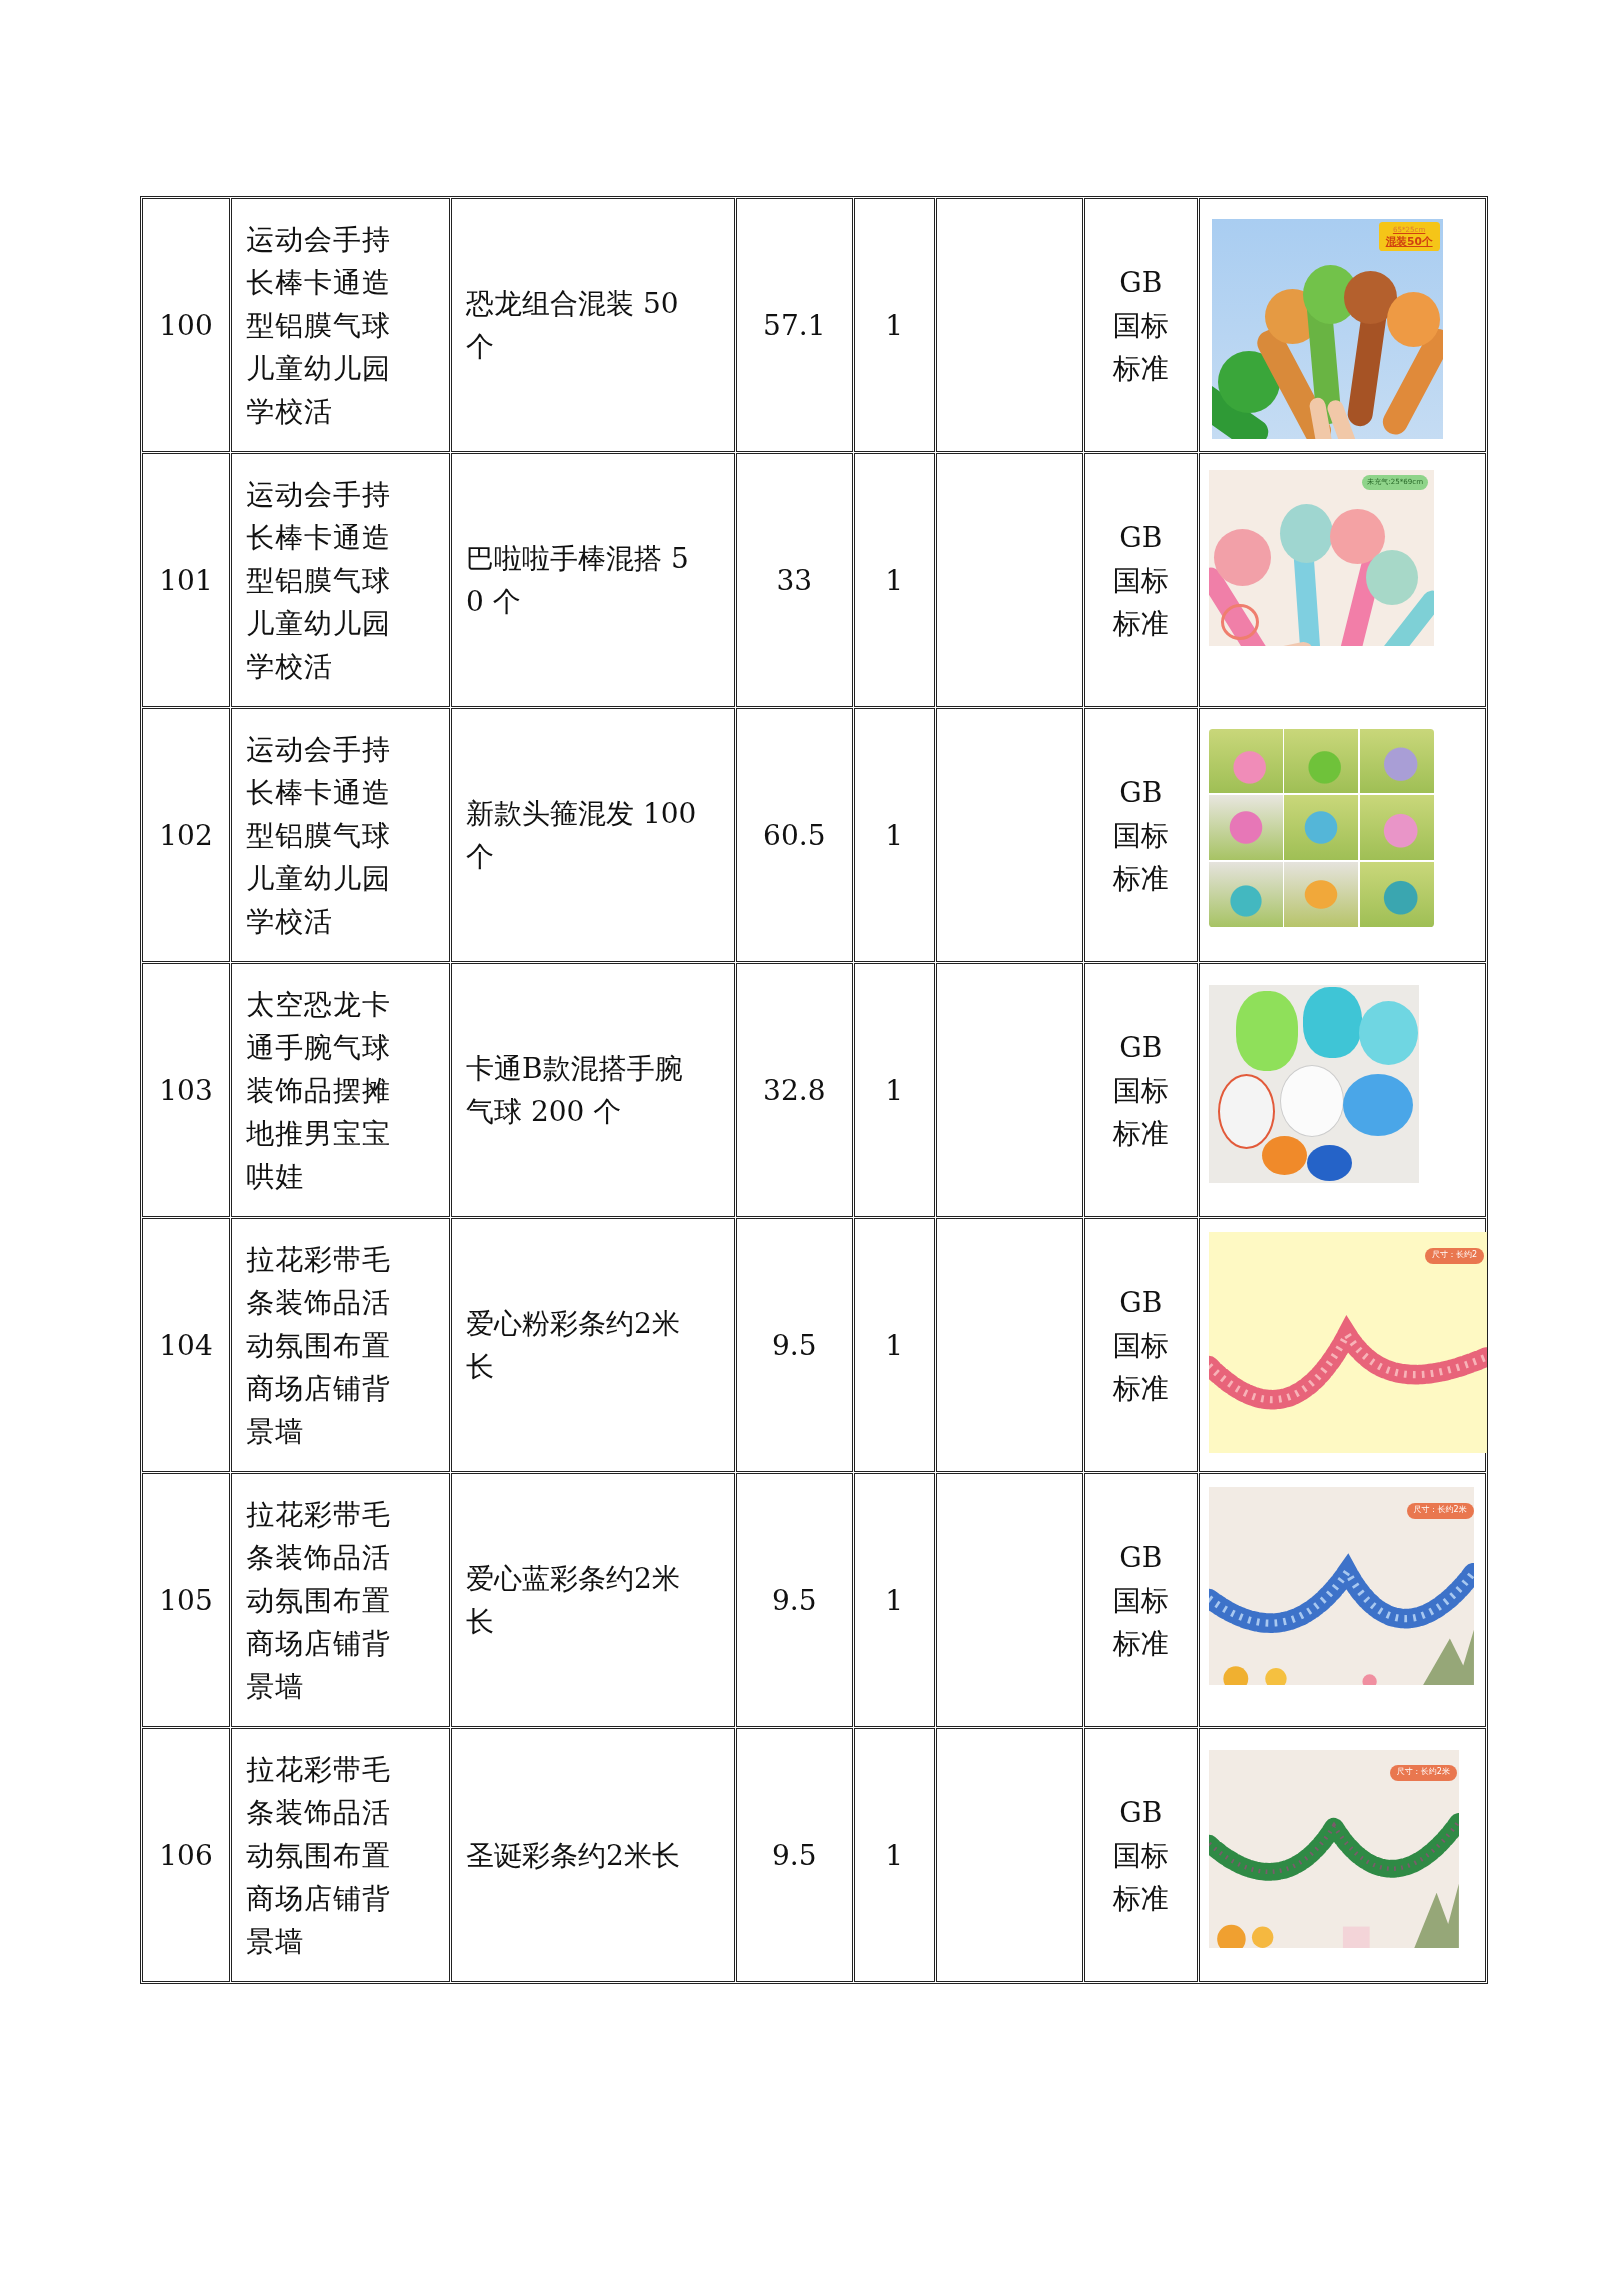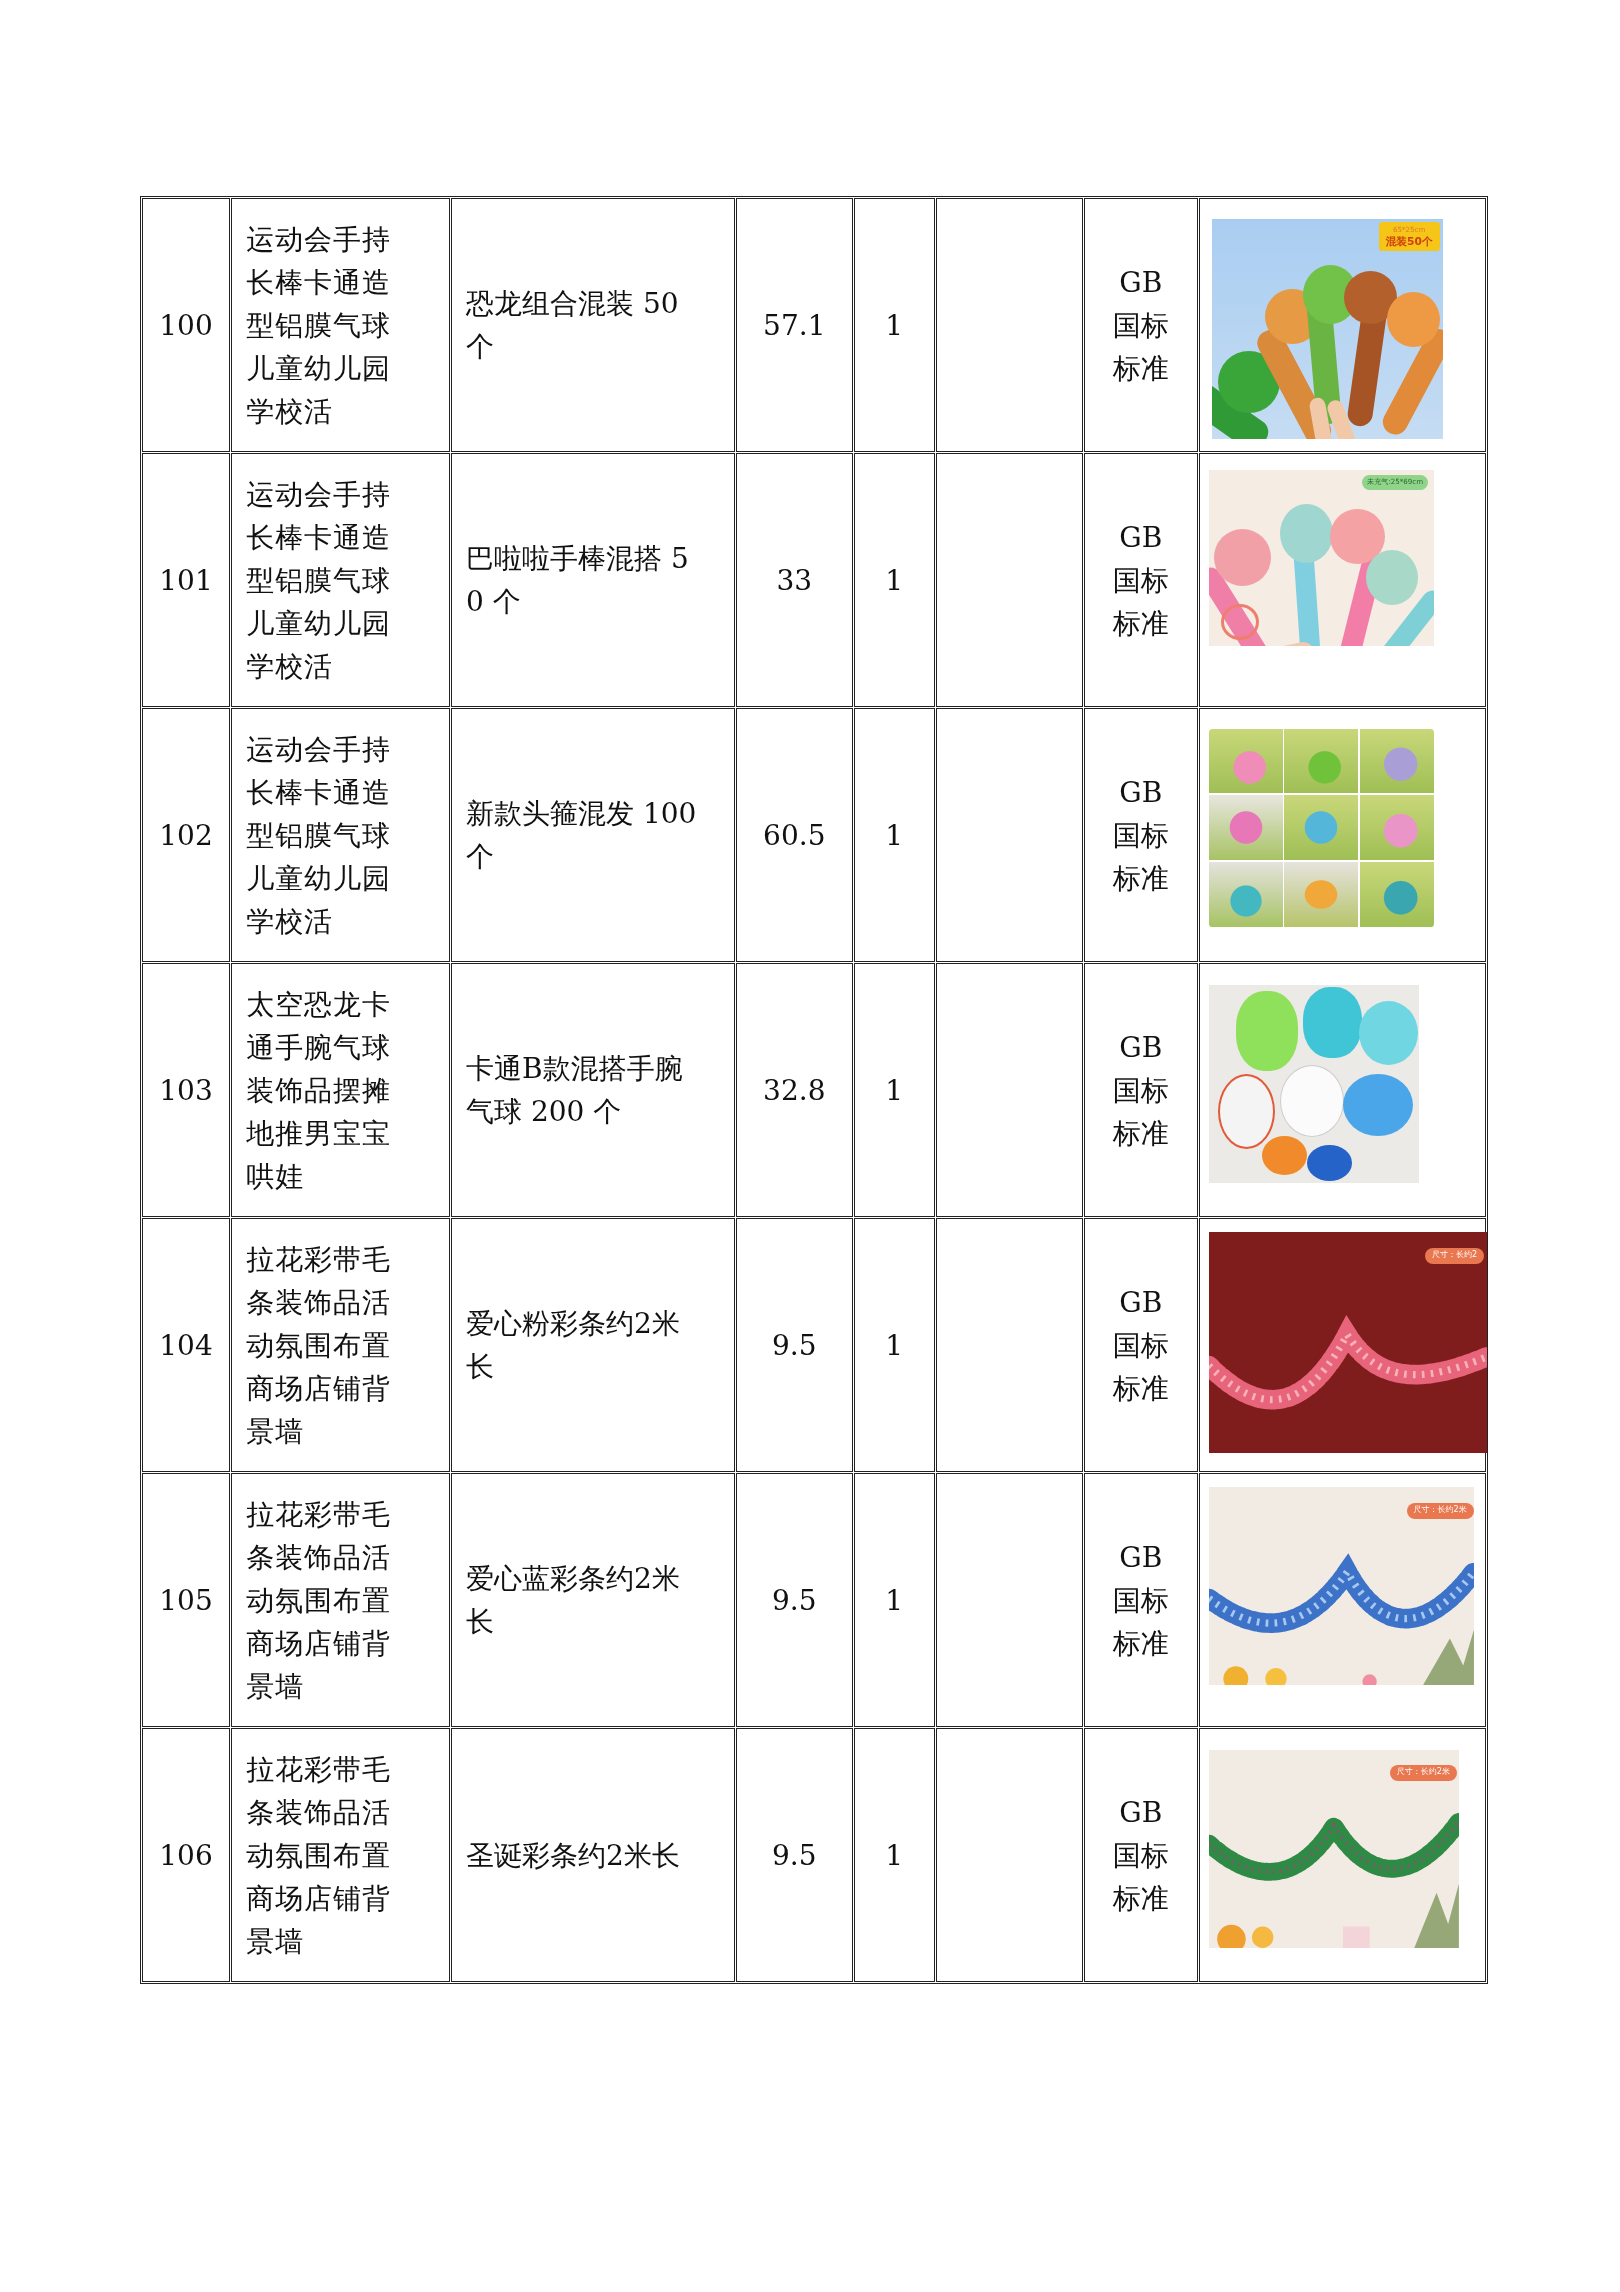--- a/index.html
+++ b/index.html
@@ -60,21 +60,21 @@
             <div class="stick" style="left:98px; top:98px; width:27px; height:125px; background:#d98a3a; transform:rotate(-28deg);"></div>
             <div class="blob" style="left:53px; top:70px; width:55px; height:55px; background:#e59a43;"></div>
             <div class="stick" style="left:105px; top:71px; width:25px; height:134px; background:#69b443; transform:rotate(-5deg);"></div>
             <div class="blob" style="left:91px; top:46px; width:55px; height:59px; background:#72c24a;"></div>
             <div class="stick" style="left:134px; top:82px; width:25px; height:125px; background:#a65325; transform:rotate(8deg);"></div>
             <div class="blob" style="left:132px; top:52px; width:53px; height:53px; background:#b4602d;"></div>
             <div class="stick" style="left:165px; top:98px; width:25px; height:116px; background:#e08a3a; transform:rotate(28deg);"></div>
             <div class="blob" style="left:175px; top:73px; width:53px; height:55px; background:#ee9a44;"></div>
             <div class="stick" style="left:107px; top:178px; width:16px; height:62px; background:#f1c8a8; transform:rotate(-10deg);"></div>
             <div class="stick" style="left:134px; top:178px; width:16px; height:62px; background:#f1c8a8; transform:rotate(-20deg);"></div>
-            <div class="badge" style="right:3.6px; top:3.6px; background:#f5c518; color:#d04010; border-radius:3.6px; text-align:center; font-weight:bold; font-size:10.7px;">
+            <div class="badge" style="right:3.6px; top:3.6px; background:#f5c518; color:#d04010; border-radius:3.6px; text-align:center; font-weight:bold; font-size:10.7px;text-decoration:underline;">
               <div style="font-size:7.1px; font-weight:normal; color:#e07a30;">65*25cm</div>
               <div>混装50个</div>
             </div>
           </div>
         </td>
       </tr>
 
       <tr>
         <td class="c-no">101</td>
         <td class="c-name">
@@ -172,21 +172,21 @@
         <td class="c-spec">
             <span class="spec-text">爱心粉彩条约2米长</span>
           </td>
         <td class="c-price">9.5</td>
         <td class="c-qty">1</td>
         <td class="c-blank"></td>
         <td class="c-std">
             <span class="std-text">GB 国标标准</span>
           </td>
         <td class="c-img">
-          <div class="prod-img" style="left:9px; top:12.5px; width:278px; height:221px; background:#7f1d1d;">
+          <div class="prod-img" style="left:9px; top:12.5px; width:278px; height:221px; background:#fef9c3;">
             <svg width="278" height="221" viewBox="0 0 312 248" style="position:absolute;left:0;top:0;">
               <path d="M0 150 C60 210 110 200 155 115 C190 170 240 170 312 140" fill="none" stroke="#e8647a" stroke-width="22" stroke-linecap="round" stroke-dasharray="6 3"></path>
               <path d="M0 150 C60 210 110 200 155 115 C190 170 240 170 312 140" fill="none" stroke="#f7b3b8" stroke-width="8" stroke-dasharray="3 7"></path>
             </svg>
             <div class="badge" style="left:216px; top:16px; background:#e9774f; font-size:8px;">尺寸：长约2</div>
           </div>
         </td>
       </tr>
 
       <tr>

